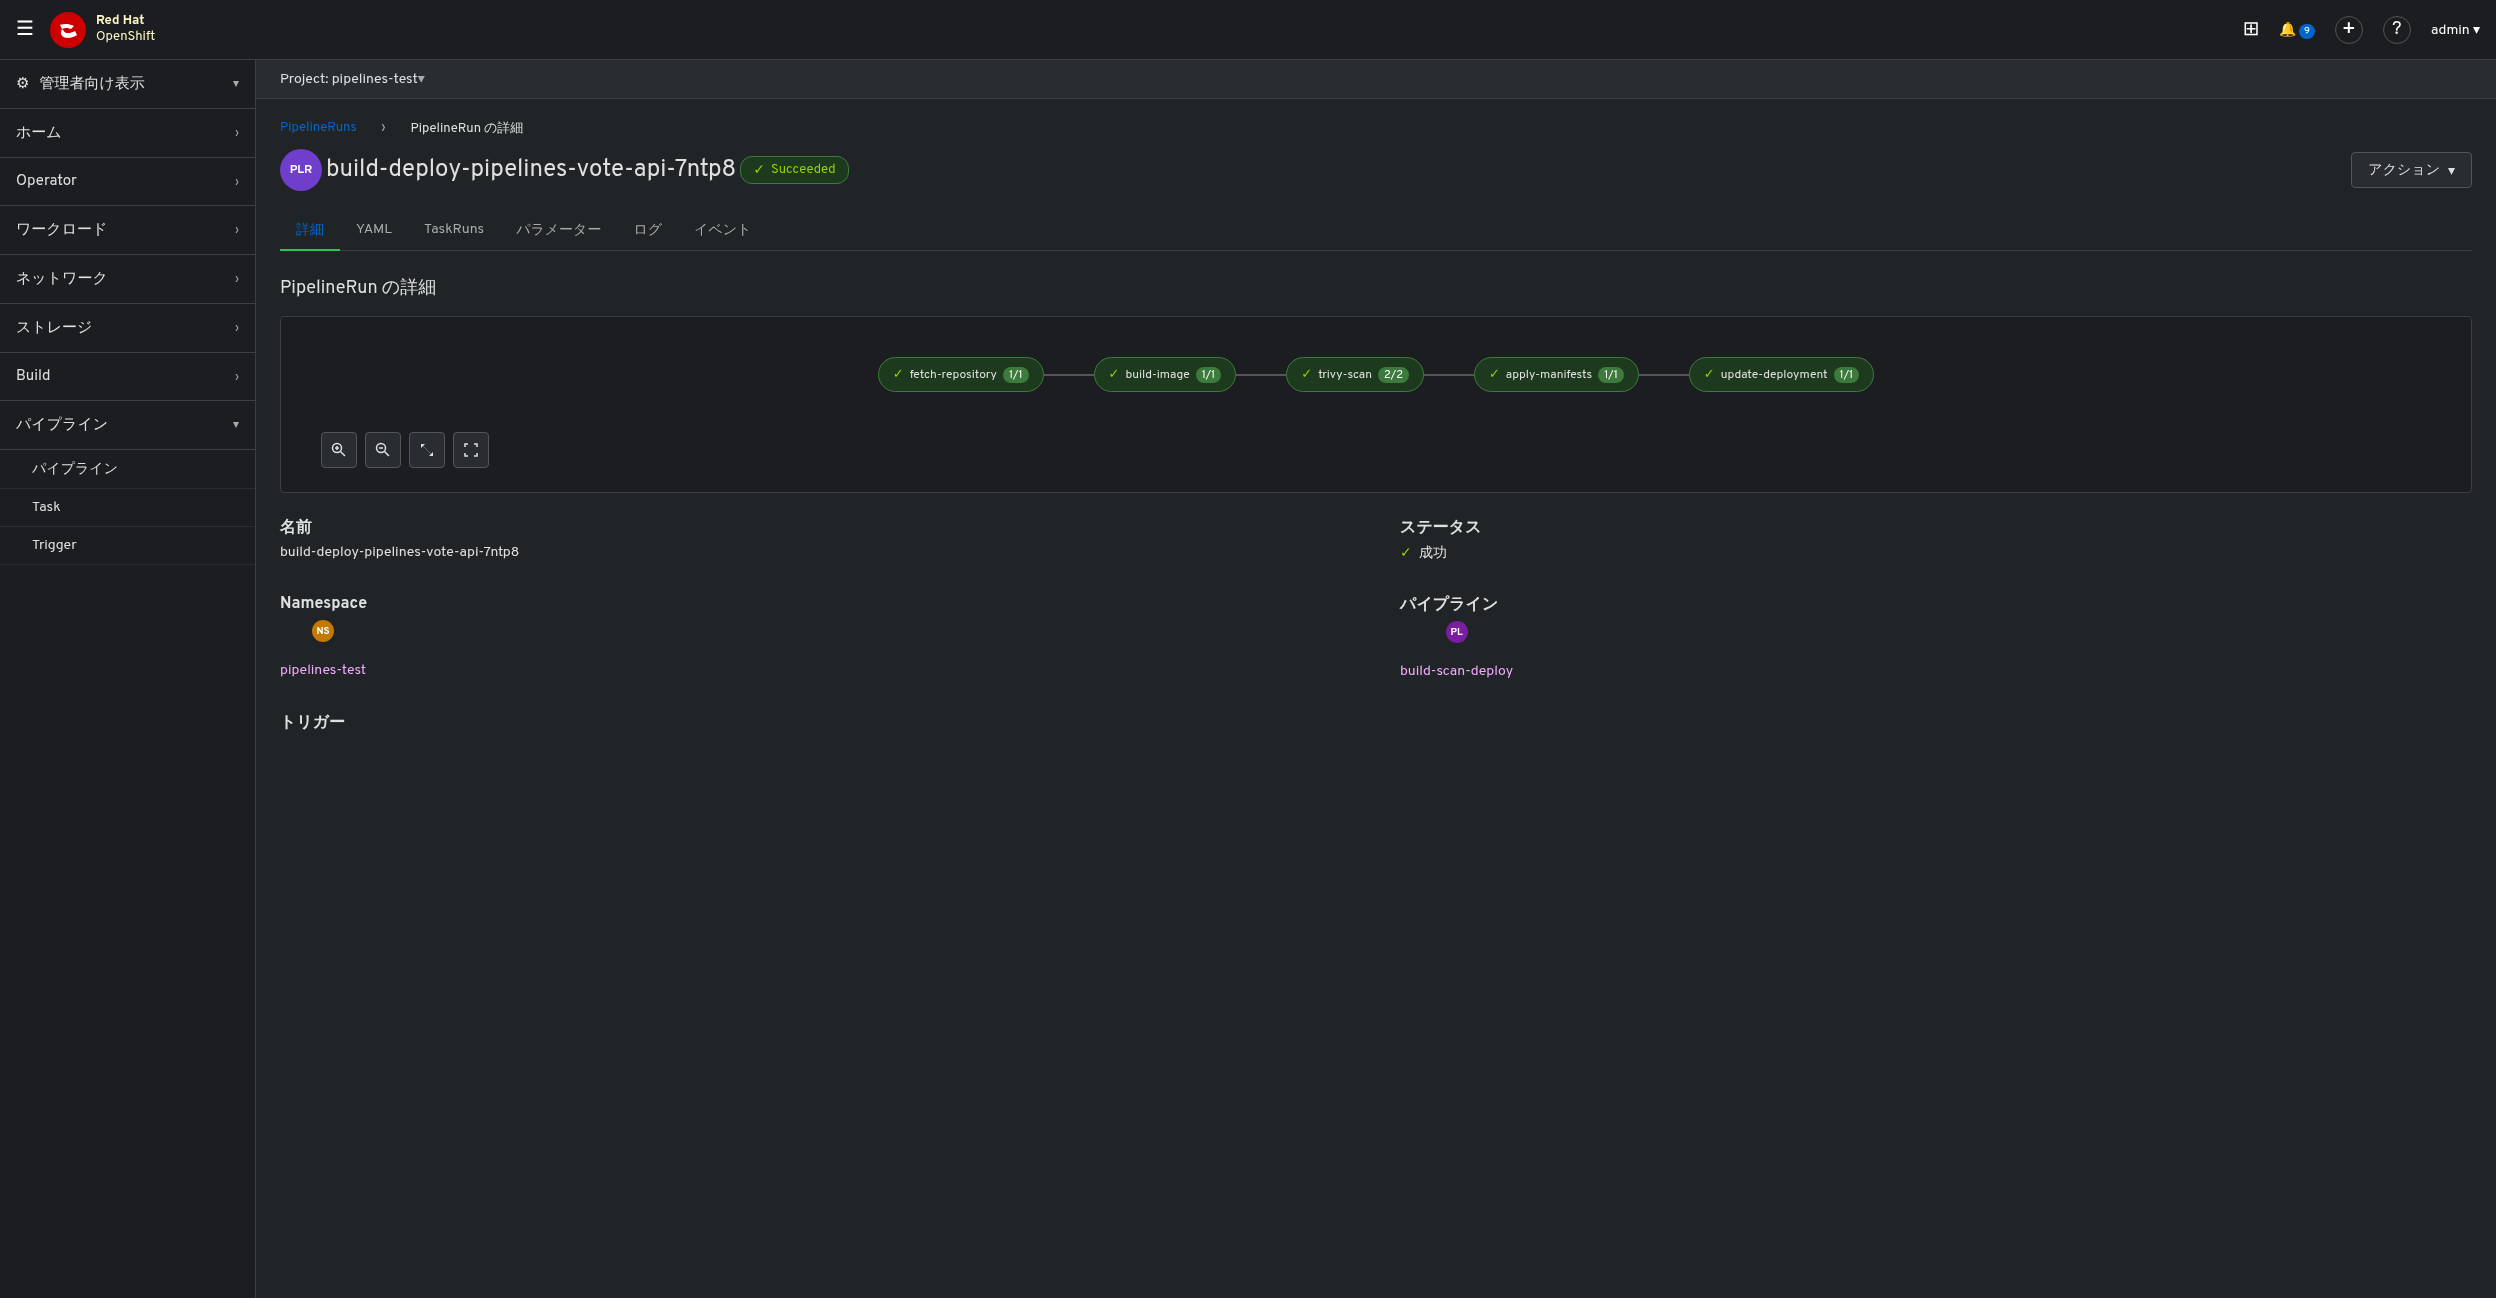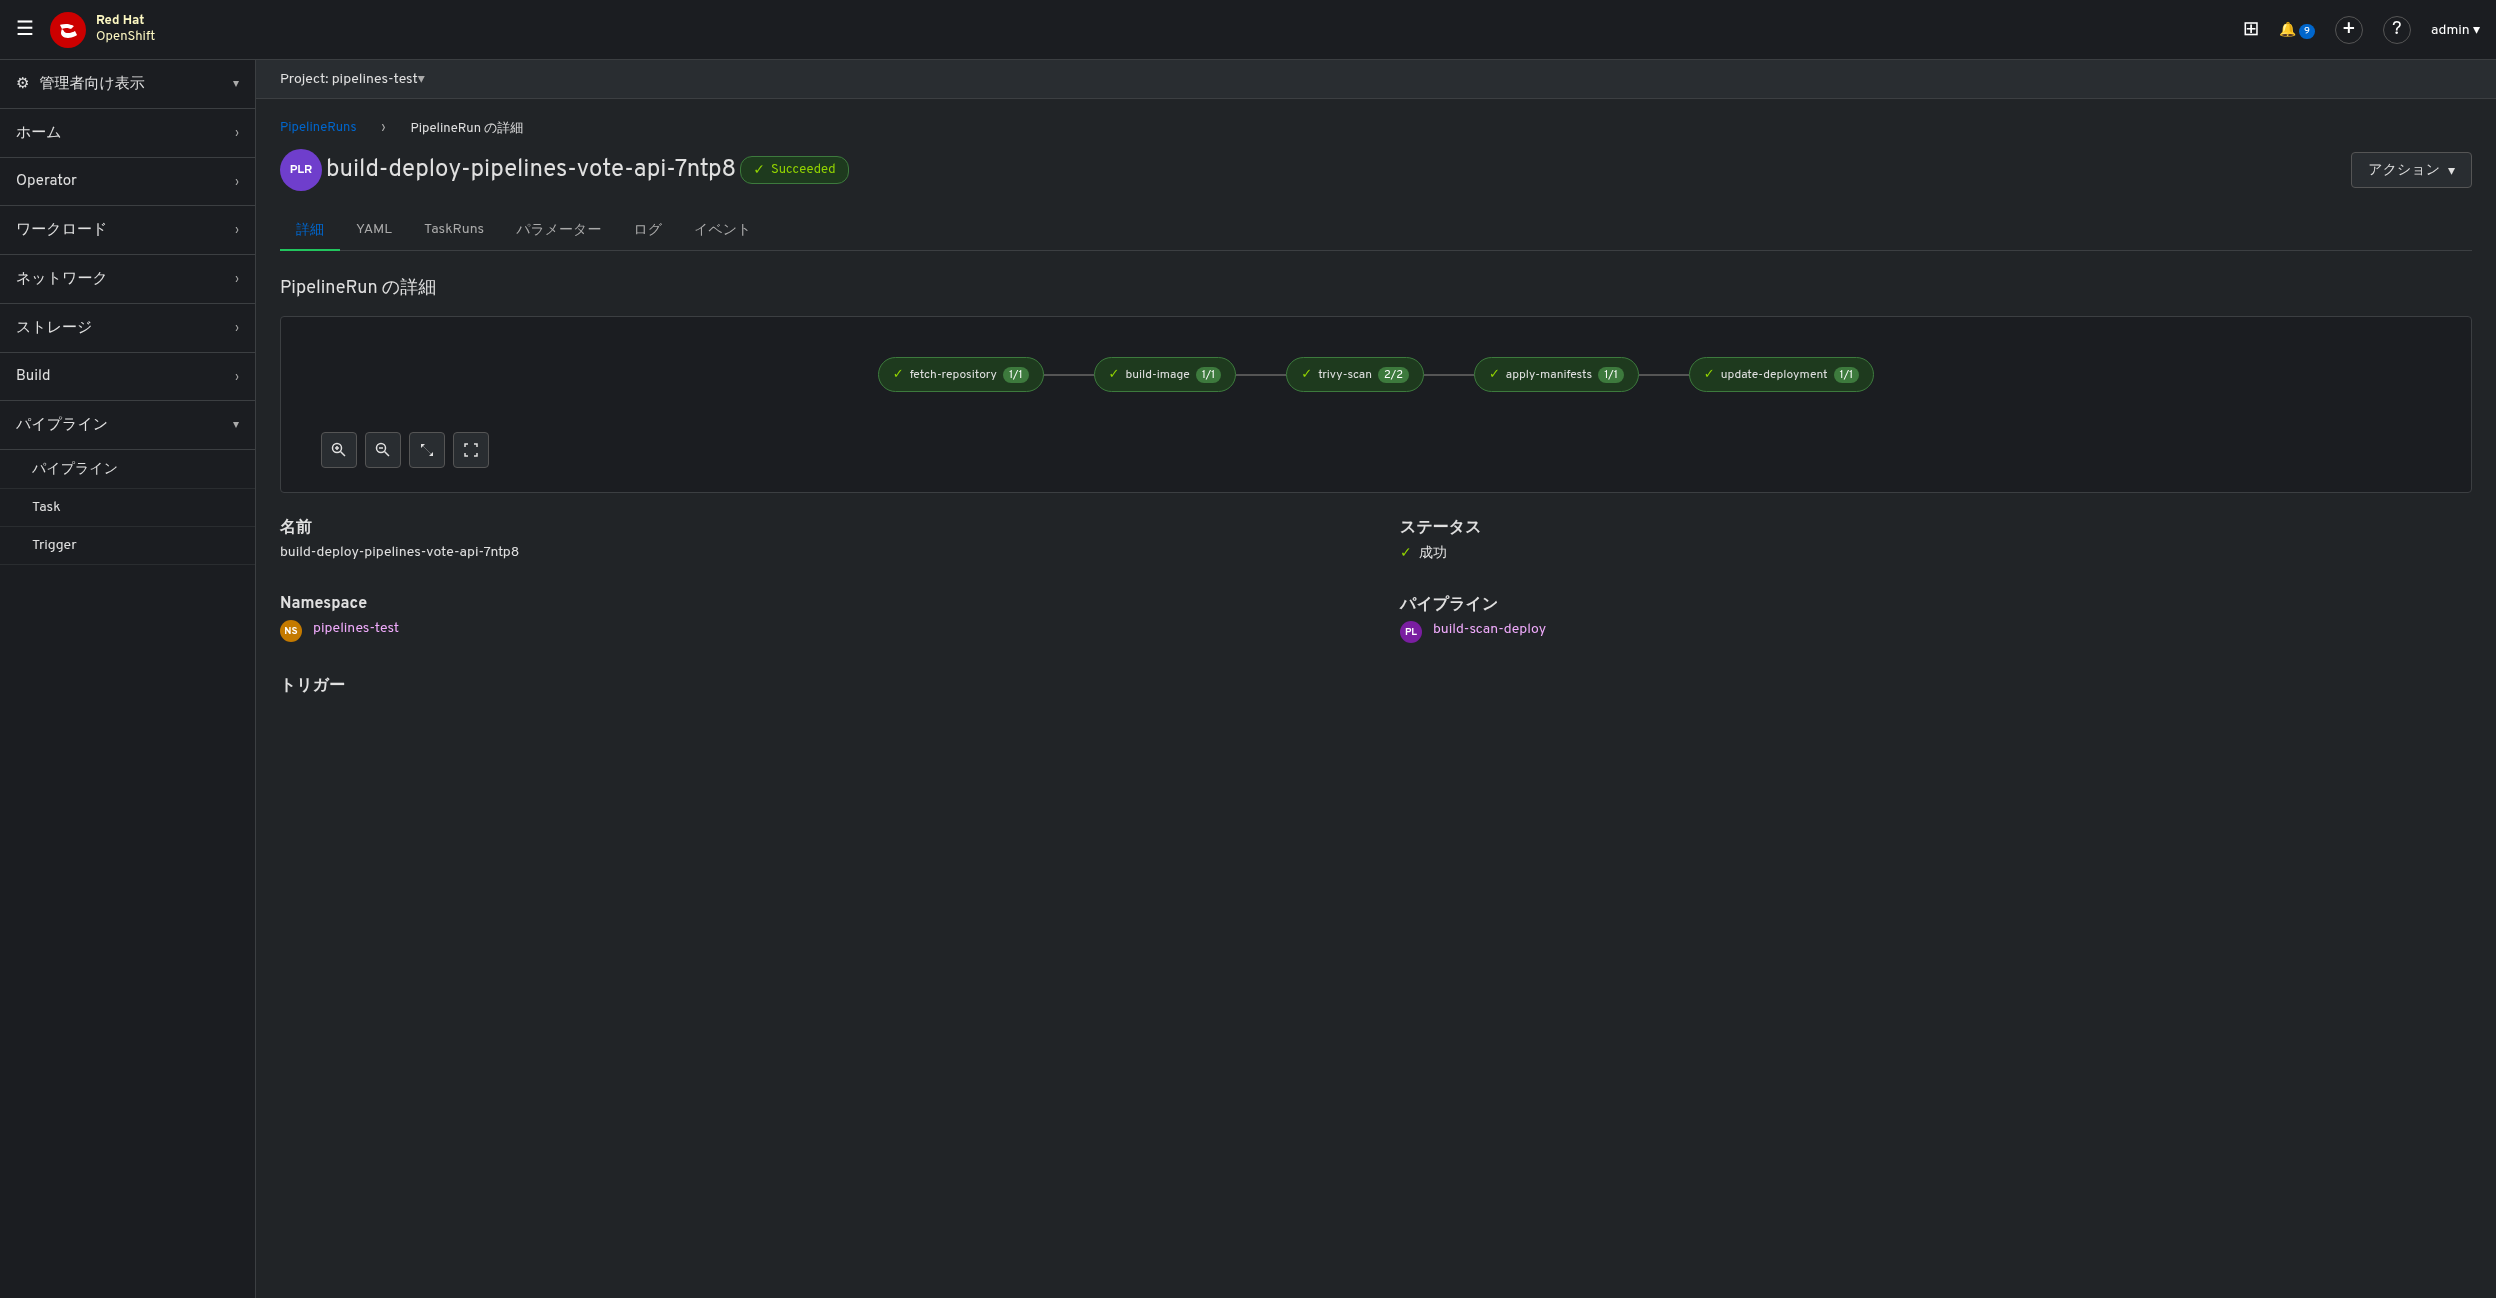--- a/index.html
+++ b/index.html
@@ -279,21 +279,23 @@
       margin-bottom: 6px;
       font-size: 16px;
     }
     .detail-value {
       color: #e0e0e0;
       font-size: 14px;
     }
     .detail-value-link { color: #f0abfc; cursor: pointer; }
     .namespace-badge {
       display: inline-flex;
-      gap: 11px;
+      align-items: center;
+      gap: 20px;
+      flex-direction: column;
     }
     .ns-icon {
       background: #c47a00;
       color: #fff;
       border-radius: 50%;
       width: 22px;
       height: 22px;
       display: flex;
       align-items: center;
       justify-content: center;

